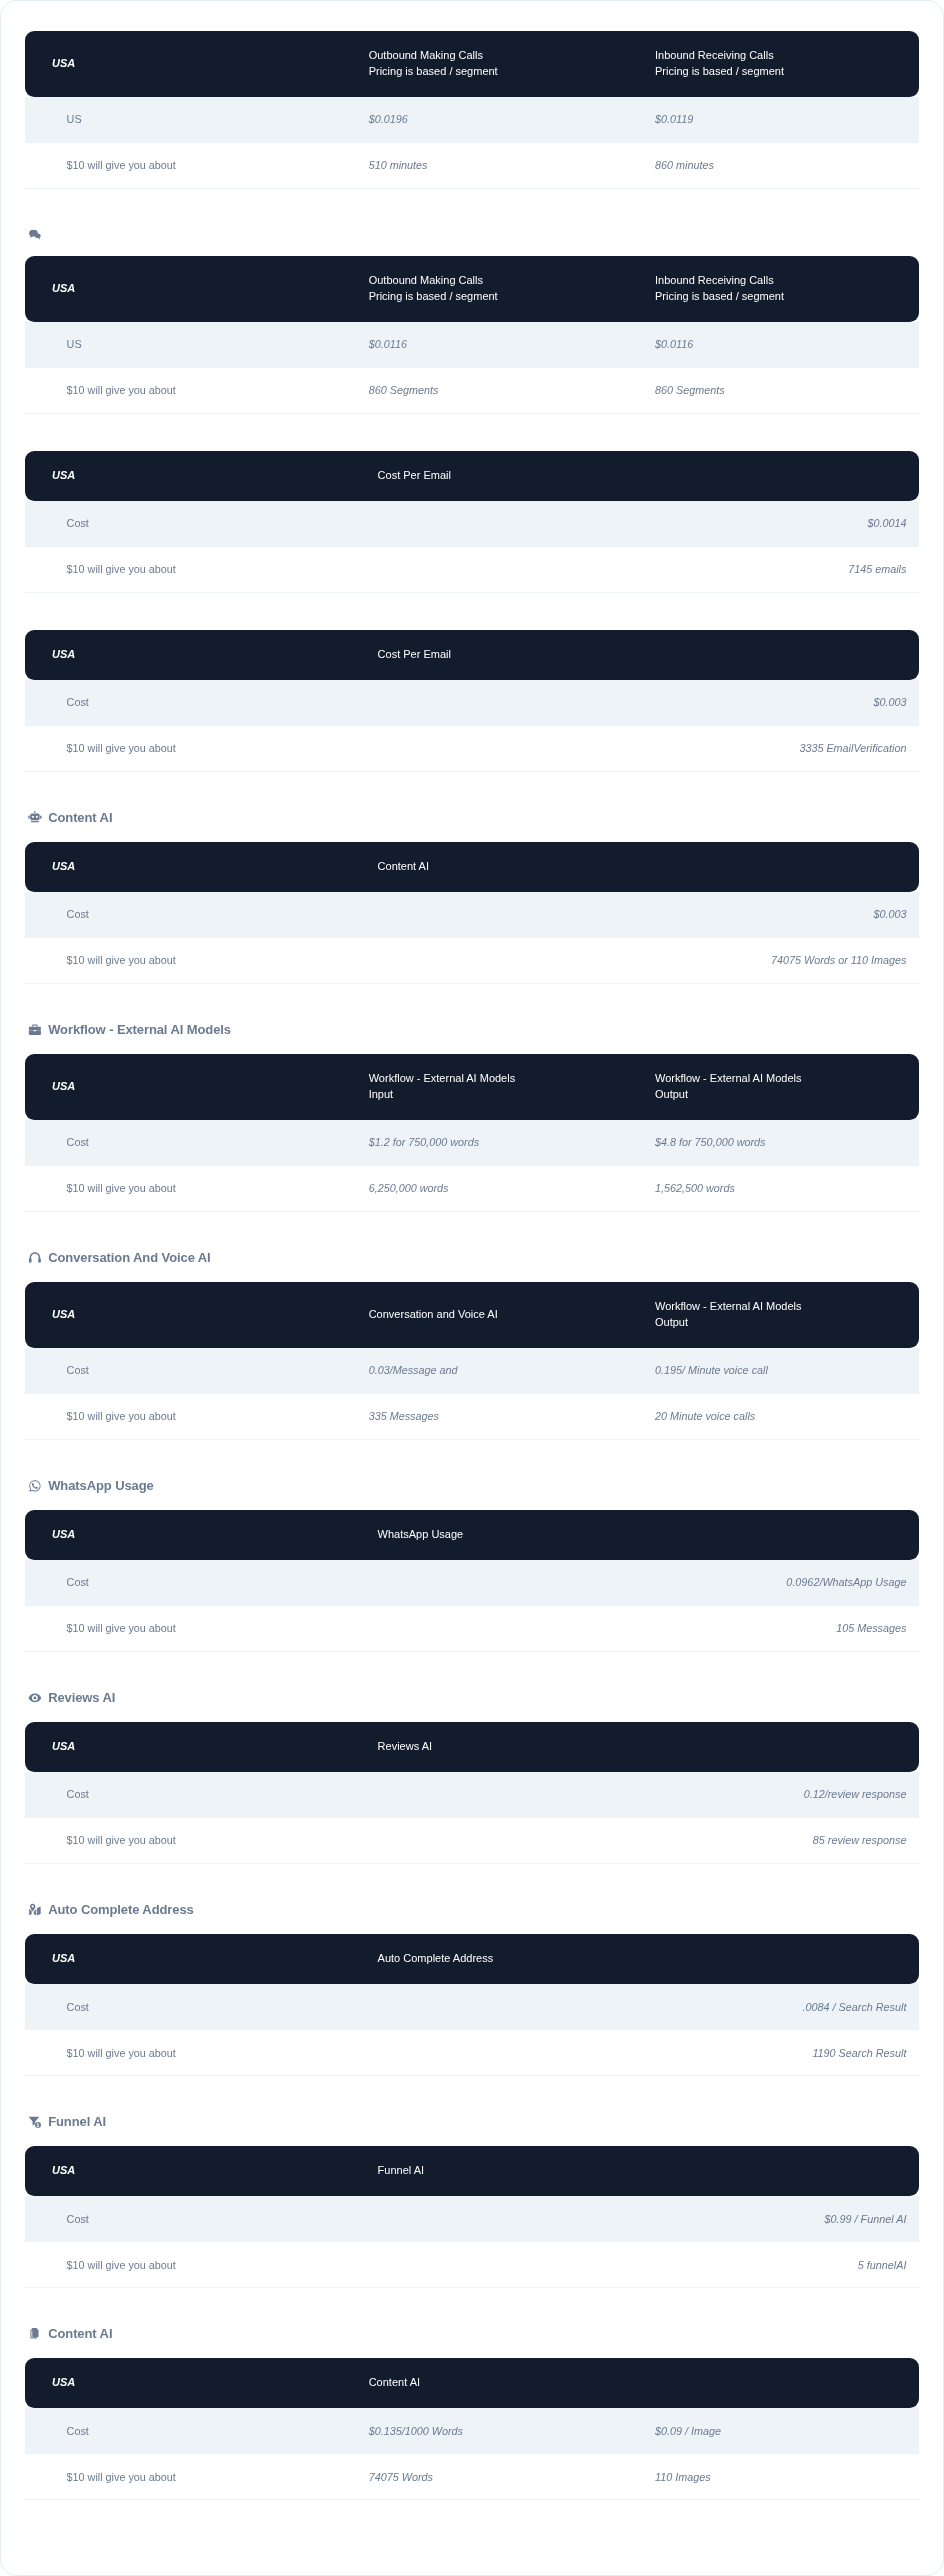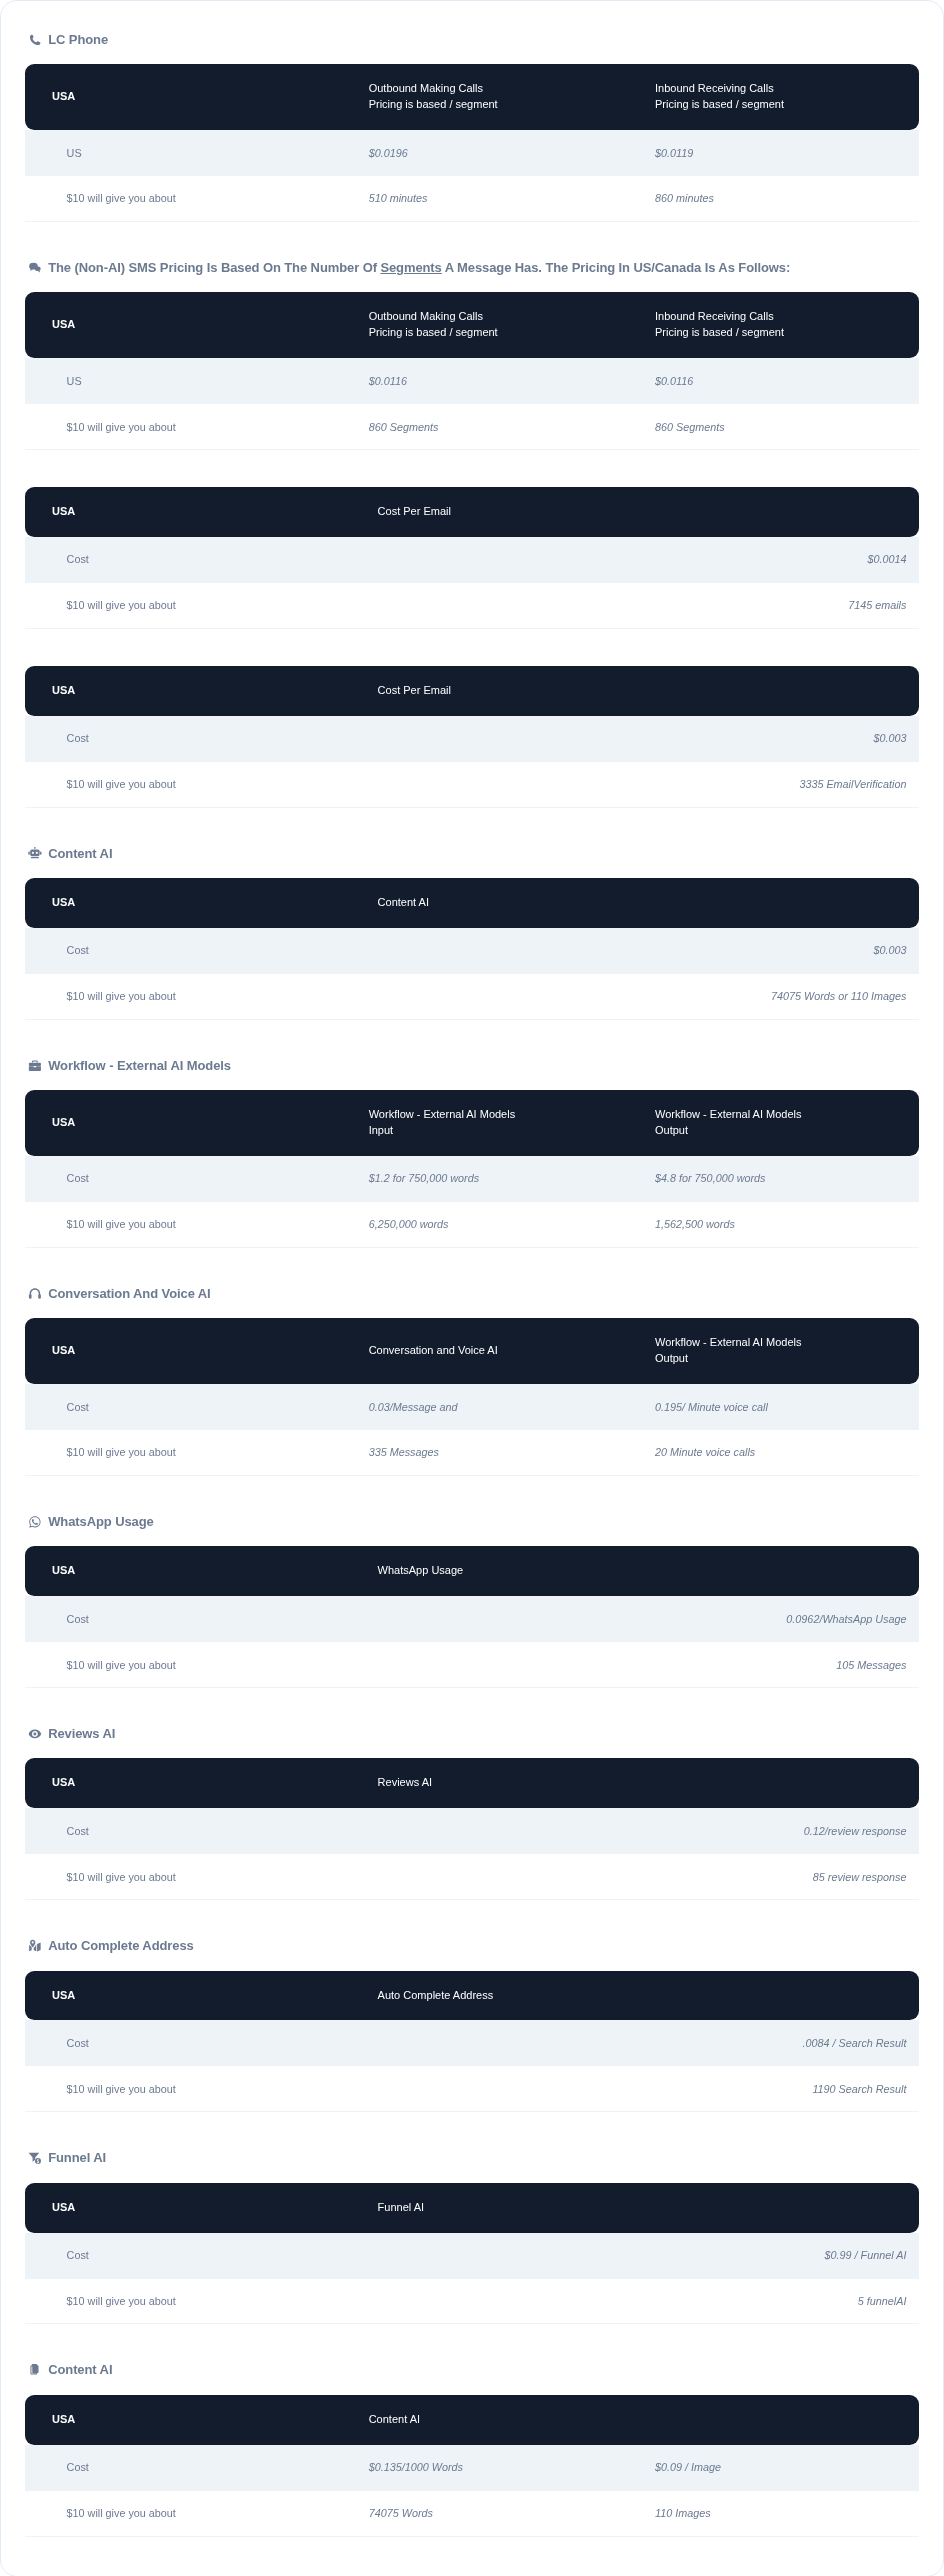--- a/index.html
+++ b/index.html
@@ -67,20 +67,21 @@
     padding: 17px 13px;
     line-height: 1.45;
     height: 49px;
   }
   .tbl thead th.hdr-normal { font-weight: 400; }
 
   .tbl thead th:first-child {
     border-top-left-radius: 9.2px;
     border-bottom-left-radius: 9.2px;
     padding-left: 27.5px;
+    font-style: italic;
   }
   .tbl thead th:last-child {
     border-top-right-radius: 9.2px;
     border-bottom-right-radius: 9.2px;
   }
 
   .tbl tbody td {
     font-size: 10.8px;
     color: #6b7a90;
     font-style: italic;
@@ -105,28 +106,20 @@
   .c3-c { width: 31%; }
 
   .hdr-line2 { display: block; }
 </style>
 </head>
 <body>
 
 <div class="page">
   <div id="sections-root">
       <div class="section">
-        <div class="section-title">
-          <span class="sec-icon">
-            <svg viewBox="0 0 24 24">
-              <path d="M6.6 2.5c.6 0 1.1.3 1.4.9l1.5 3c.3.6.2 1.3-.3 1.8l-1.1 1c-.2.2-.3.5-.2.8.5 1.3 1.4 2.6 2.5 3.7s2.4 2 3.7 2.5c.3.1.6 0 .8-.2l1-1.1c.5-.5 1.2-.6 1.8-.3l3 1.5c.6.3.9.8.9 1.4 0 1.9-1.6 3.5-3.5 3.5h-.3C9.6 20.2 3.8 14.4 3.4 7.2v-.4c0-2 1.5-3.5 3.2-4.3z"></path>
-            </svg>
-          </span>
-          <span class="title-text">LC Phone</span>
-        </div>
         <table class="tbl">
           <thead>
             <tr>
               <th class="c3-a"><span>USA</span></th>
               <th class="hdr-normal c3-b"><span>Outbound Making Calls</span><span class="hdr-line2">Pricing is based / segment</span></th>
               <th class="hdr-normal c3-c"><span>Inbound Receiving Calls</span><span class="hdr-line2">Pricing is based / segment</span></th>
             </tr>
           </thead>
           <tbody>
             <tr class="odd">
@@ -145,21 +138,20 @@
       <div class="section">
         <div class="section-title wrap">
           <span class="sec-icon">
             <svg viewBox="0 0 24 24">
               <ellipse cx="9.5" cy="9" rx="7.5" ry="6"></ellipse>
               <path d="M5 13l-1.5 4 5-2.2z"></path>
               <ellipse cx="17" cy="13.5" rx="5" ry="4"></ellipse>
               <path d="M20 16.8l1.2 3-3.6-1.6z"></path>
             </svg>
           </span>
-          <span class="title-text">The (Non-AI) SMS Pricing Is Based On The Number Of <u>Segments</u> A Message Has. The Pricing In US/Canada Is As Follows:</span>
         </div>
         <table class="tbl">
           <thead>
             <tr>
               <th class="c3-a"><span>USA</span></th>
               <th class="hdr-normal c3-b"><span>Outbound Making Calls</span><span class="hdr-line2">Pricing is based / segment</span></th>
               <th class="hdr-normal c3-c"><span>Inbound Receiving Calls</span><span class="hdr-line2">Pricing is based / segment</span></th>
             </tr>
           </thead>
           <tbody>

